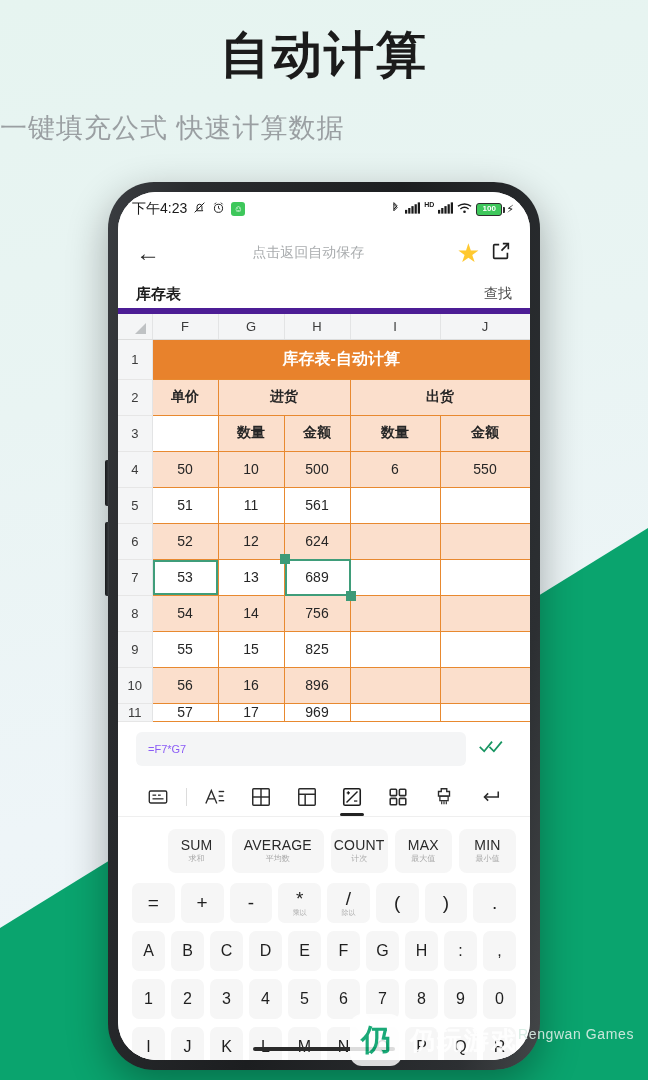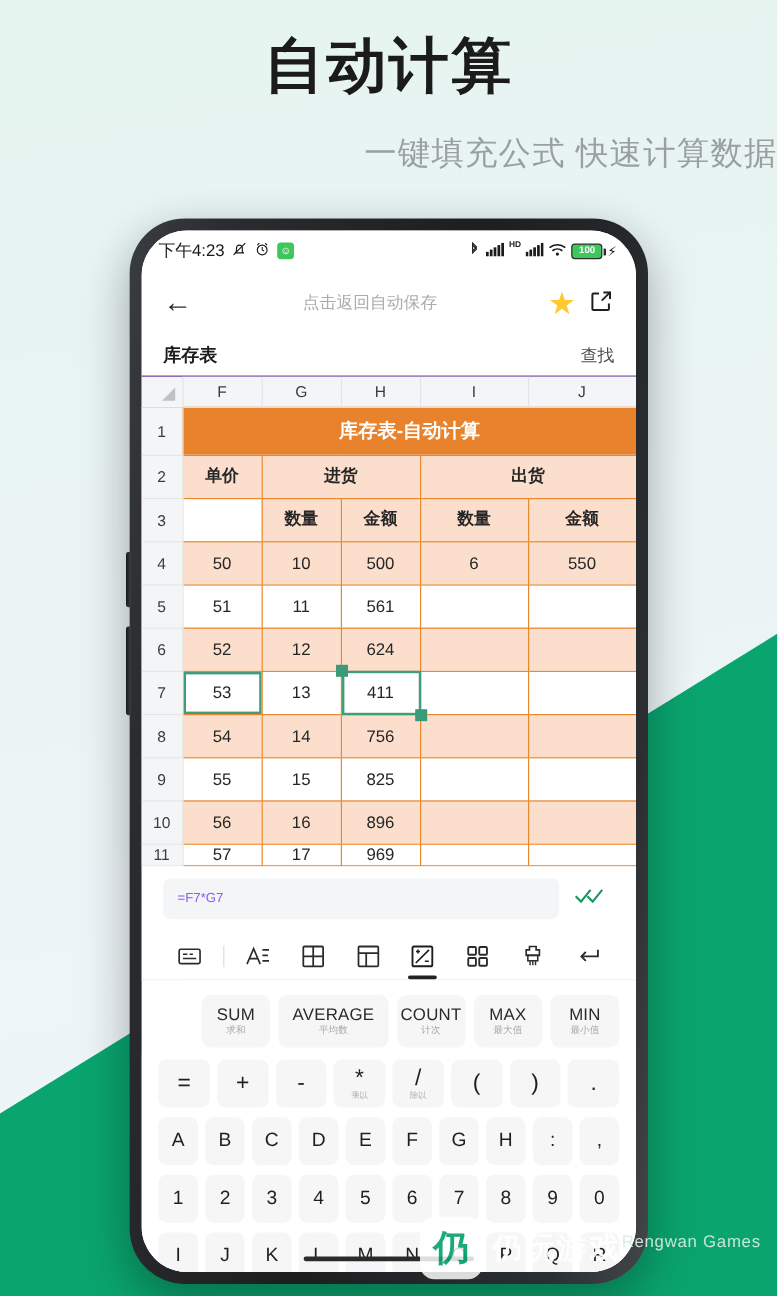--- a/index.html
+++ b/index.html
@@ -24,21 +24,21 @@
   
   .headline {
     position: absolute; top: 22px; left: 0; width: 648px;
     text-align: center;
     font-size: 50px; font-weight: bold; color: #1b1b1b;
     letter-spacing: 2px;
     z-index: 3;
   }
   .subhead {
     position: absolute; top: 110px; left: 0; width: 648px;
-    text-align: right;
+    text-align: left;
     font-size: 27px; color: #9a9fa2; font-weight: normal;
     letter-spacing: 1px;
     z-index: 3;
   }
   
   .phone {
     position: absolute;
     left: 108px; top: 182px;
     width: 432px; height: 888px;
     border-radius: 46px;
@@ -93,21 +93,21 @@
   }
   .appbar .hint {
     flex: 1; text-align: center; font-size: 14px; color: #a9acae;
   }
   .back-arrow { font-size: 24px; color: #2a2a2a; line-height: 1; }
   .star { color: #ffc930; font-size: 26px; line-height: 1; }
   
   .docrow {
     height: 34px; display: flex; align-items: center; justify-content: space-between;
     padding: 0 18px; background: #fff;
-    border-bottom: 1px solid #4c1d95;
+    border-bottom: 6px solid #4c1d95;
   }
   .docname { font-size: 15px; font-weight: bold; color: #1d1d1d; }
   .findbtn { font-size: 14px; color: #4c4c4c; }
   
   .sheet-wrap { background: #fff; }
   table.sheet { border-collapse: collapse; table-layout: fixed; width: 412px; }
   table.sheet td, table.sheet th { padding: 0; }
   .colhead {
     height: 25px; background: #f4f5f6; color: #3b3b3b;
     font-size: 13px; font-weight: normal; text-align: center;
@@ -383,21 +383,21 @@
             <td class="cell shade"></td>
           </tr>
           <tr>
             <td class="rowhead">7</td>
             <td class="cell sel-cell">
               <span>53</span>
               <span class="sel-box"></span>
             </td>
             <td class="cell">13</td>
             <td class="cell sel-cell">
-              <span>411</span>
+              <span>689</span>
               <span class="rng-box"></span>
               <span class="handle tl"></span>
               <span class="handle br"></span>
             </td>
             <td class="cell"></td>
             <td class="cell"></td>
           </tr>
           <tr>
             <td class="rowhead">8</td>
             <td class="cell shade">54</td>

